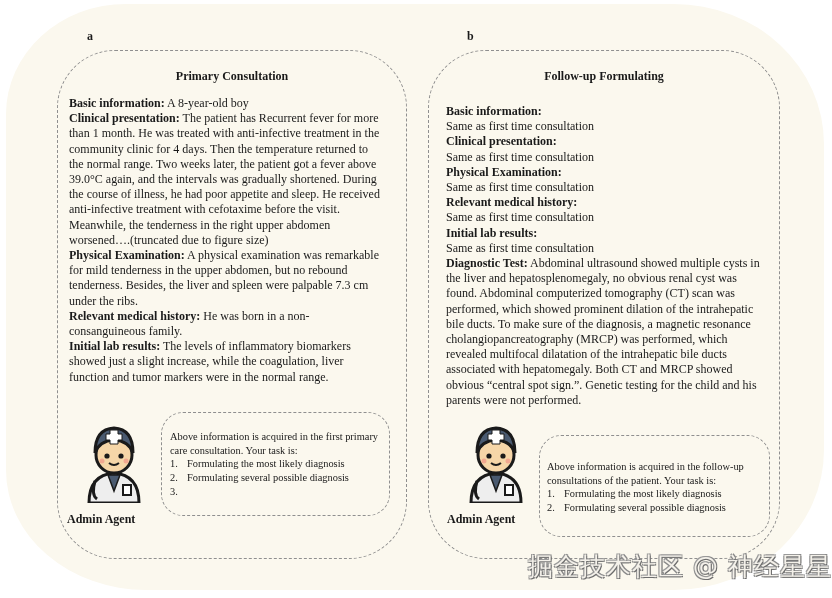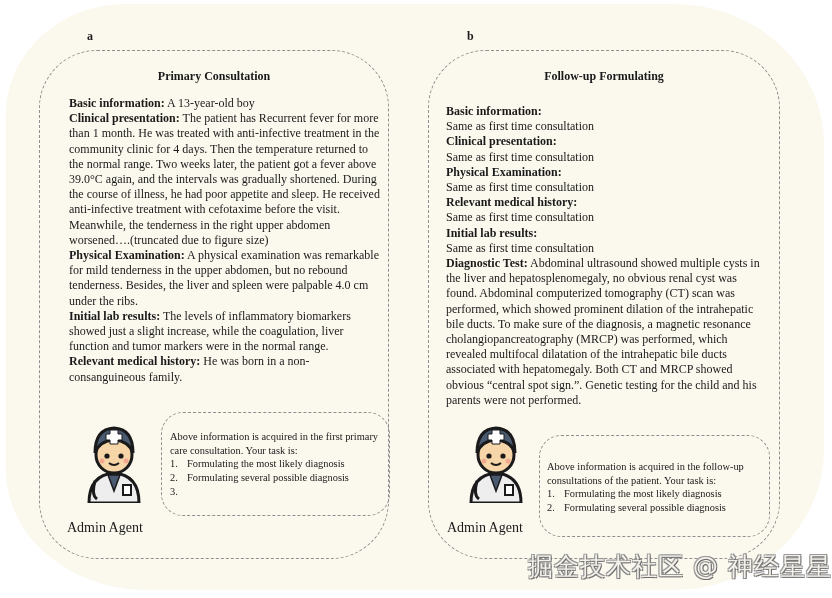--- a/index.html
+++ b/index.html
@@ -27,44 +27,44 @@
     .body-text .sec { display:block; }
     .body-text b { font-weight:bold; }
     .task-box {
       position:absolute; border:1px dashed #8f8f8f; border-radius:22px; box-sizing:border-box;
       font-size:10.4px; line-height:13.7px;
     }
     .task-box ol { margin:0; padding:0; list-style:none; }
     .task-box li { display:flex; }
     .task-box li .num { width:17px; flex:none; }
     .agent-label {
-      position:absolute; font-weight:normal; font-size:14px;margin-top:8px;
+      position:absolute; font-weight:bold; font-size:12px;
     }
     .avatar { position:absolute; width:66px; height:80px; }
     .watermark {
       position:absolute; left:528px; top:550px; font-family:"DejaVu Sans", sans-serif;
       font-size:25px; color:#f4f1ea; letter-spacing:1px;
       text-shadow: 1px 1px 0 #6d6d6d, -1px -1px 0 #9a9a9a, 1px -1px 0 #8a8a8a, -1px 1px 0 #8a8a8a;
     }
   </style>
 </head>
 <body>
 
 <div class="canvas"></div>
 
 <div class="panel-letter" style="left:87px;top:29px;">a</div>
-<div class="panel" style="left:39px;top:50px;width:350px;height:509px;text-decoration:underline;">
+<div class="panel" style="left:57px;top:50px;width:350px;height:509px;text-decoration:underline;">
   <div class="panel-title" style="top:18px;">Primary Consultation</div>
 </div>
 <div class="body-text" style="left:69px;top:96px;width:312px;">
-  <span class="sec"><b>Basic information:</b><span> A 13-year-old boy</span></span>
+  <span class="sec"><b>Basic information:</b><span> A 8-year-old boy</span></span>
   <span class="sec"><b>Clinical presentation:</b><span> The patient has Recurrent fever for more than 1 month. He was treated with anti-infective treatment in the community clinic for 4 days. Then the temperature returned to the normal range. Two weeks later, the patient got a fever above 39.0°C again, and the intervals was gradually shortened. During the course of illness, he had poor appetite and sleep. He received anti-infective treatment with cefotaxime before the visit. Meanwhile, the tenderness in the right upper abdomen worsened….(truncated due to figure size)</span></span>
-  <span class="sec"><b>Physical Examination:</b><span> A physical examination was remarkable for mild tenderness in the upper abdomen, but no rebound tenderness. Besides, the liver and spleen were palpable 4.0 cm under the ribs.</span></span>
+  <span class="sec"><b>Physical Examination:</b><span> A physical examination was remarkable for mild tenderness in the upper abdomen, but no rebound tenderness. Besides, the liver and spleen were palpable 7.3 cm under the ribs.</span></span>
+  <span class="sec"><b>Relevant medical history:</b><span> He was born in a non-consanguineous family.</span></span>
   <span class="sec"><b>Initial lab results:</b><span> The levels of inflammatory biomarkers showed just a slight increase, while the coagulation, liver function and tumor markers were in the normal range.</span></span>
-  <span class="sec"><b>Relevant medical history:</b><span> He was born in a non-consanguineous family.</span></span>
 </div>
 
 <svg class="avatar" style="left:81px;top:423px;" viewBox="0 0 66 80">
   <path d="M8 80 Q8 52 33 50 Q58 52 58 80 Z" fill="#eeeeee" stroke="#1a1a1a" stroke-width="3"></path>
   <path d="M27 52 L33 68 L39 52 Z" fill="#4a5a70" stroke="#1a1a1a" stroke-width="1.5"></path>
   <path d="M14 58 Q10 72 16 76" fill="none" stroke="#1a1a1a" stroke-width="3"></path>
   <rect x="42" y="62" width="8" height="10" fill="#fff" stroke="#1a1a1a" stroke-width="2"></rect>
   <circle cx="33" cy="32" r="18" fill="#f6d6a8" stroke="#1a1a1a" stroke-width="3"></circle>
   <path d="M14 30 Q14 6 33 5 Q52 6 52 30 Q48 18 33 17 Q18 18 14 30 Z" fill="#4a5a70" stroke="#1a1a1a" stroke-width="3"></path>
   <path d="M29 7 h8 v4 h4 v6 h-4 v4 h-8 v-4 h-4 v-6 h4 Z" fill="#fff" stroke="#1a1a1a" stroke-width="1"></path>

